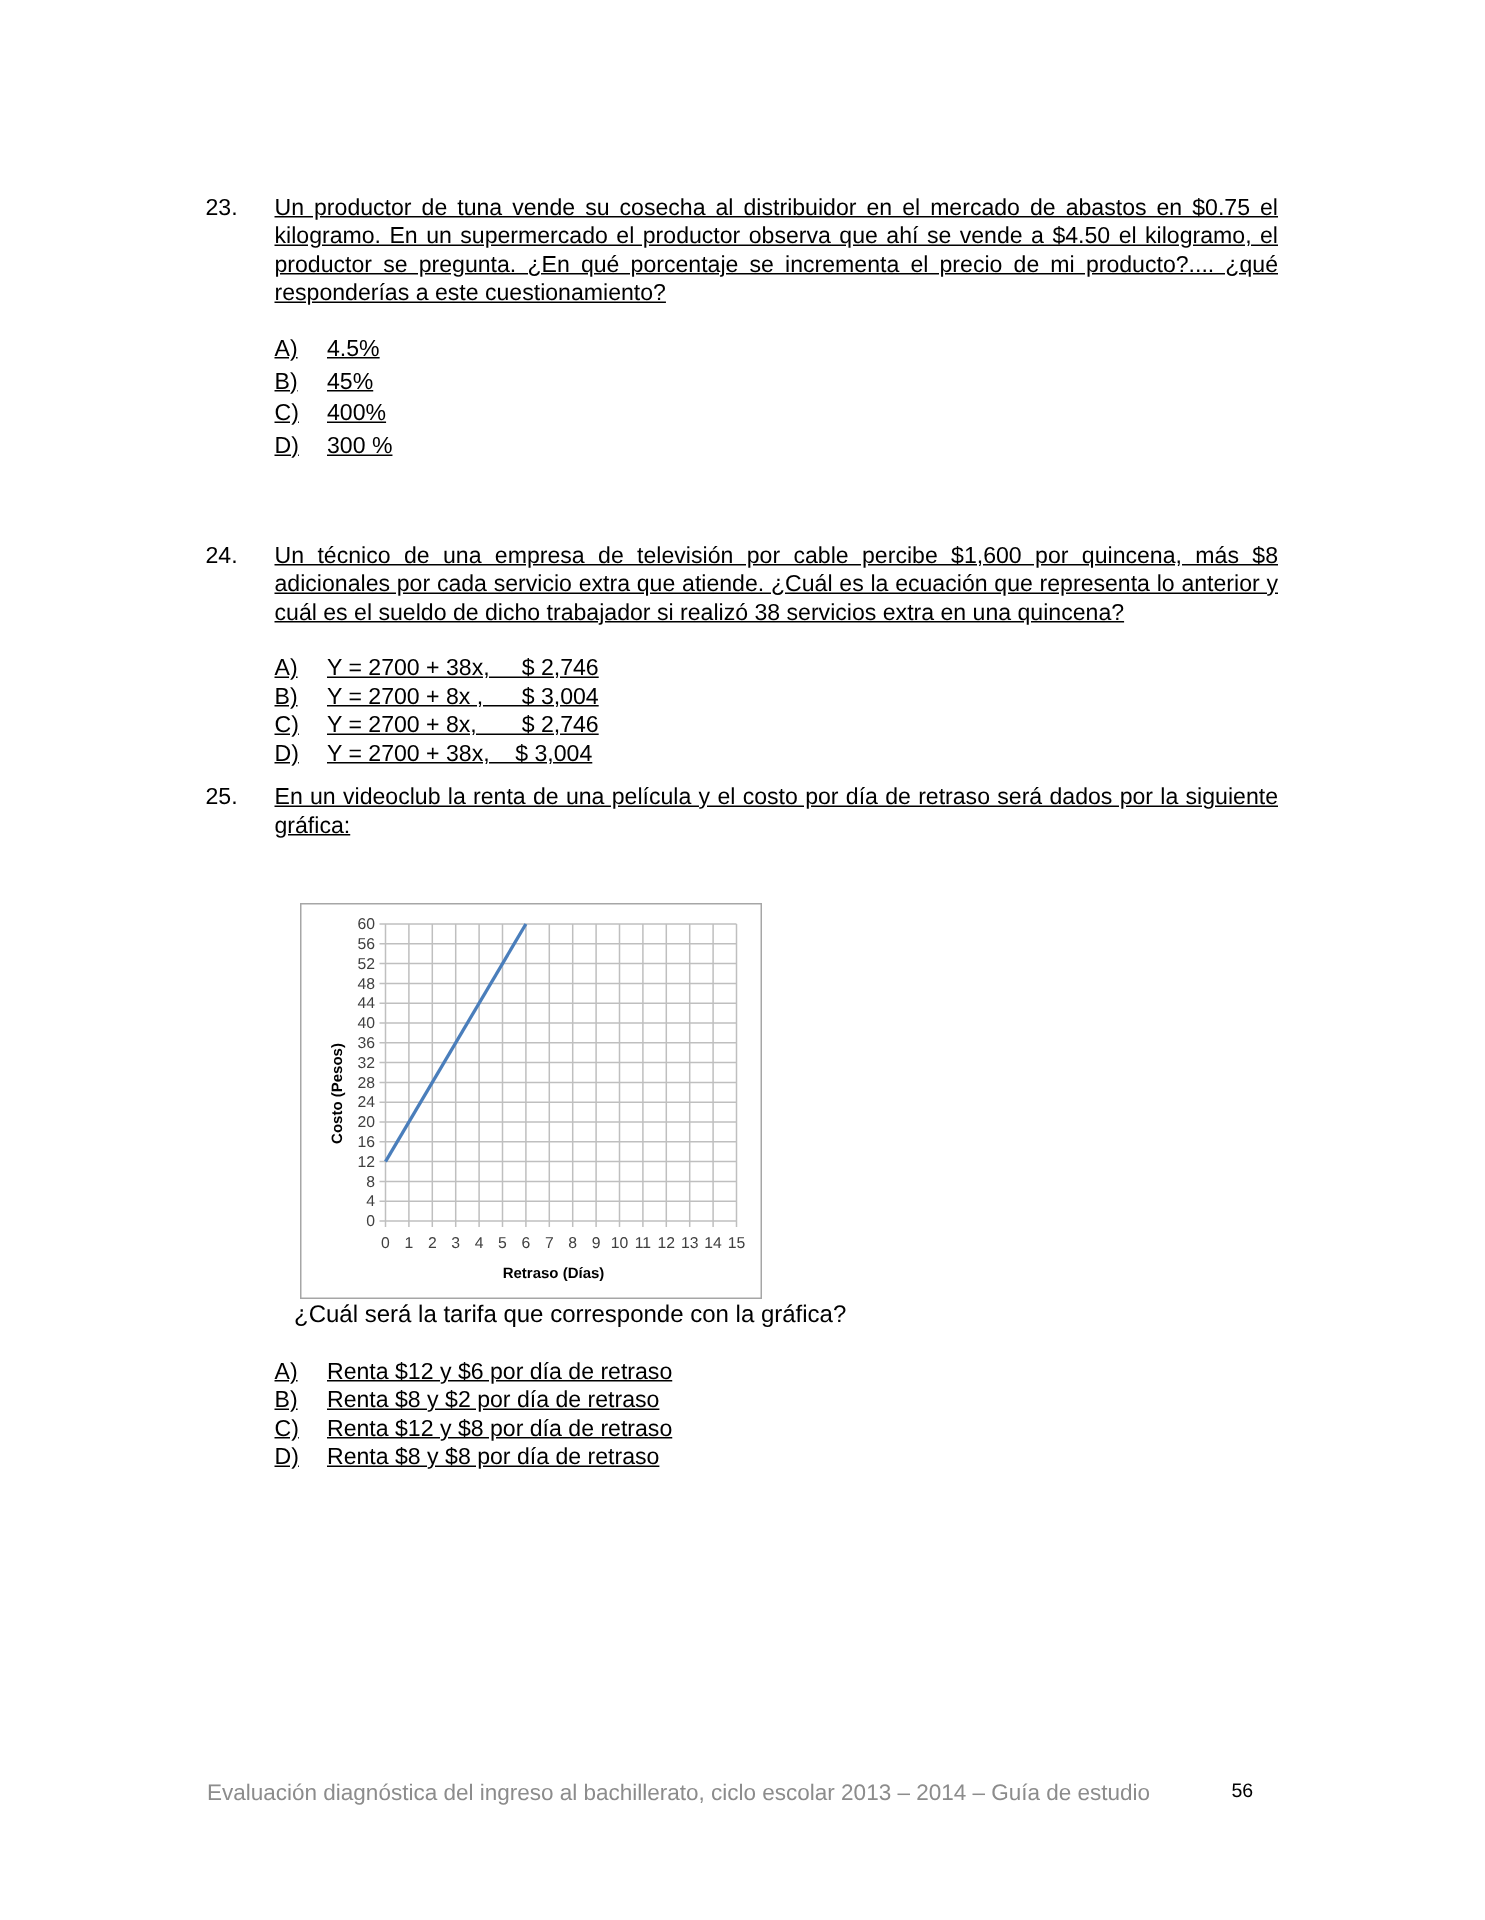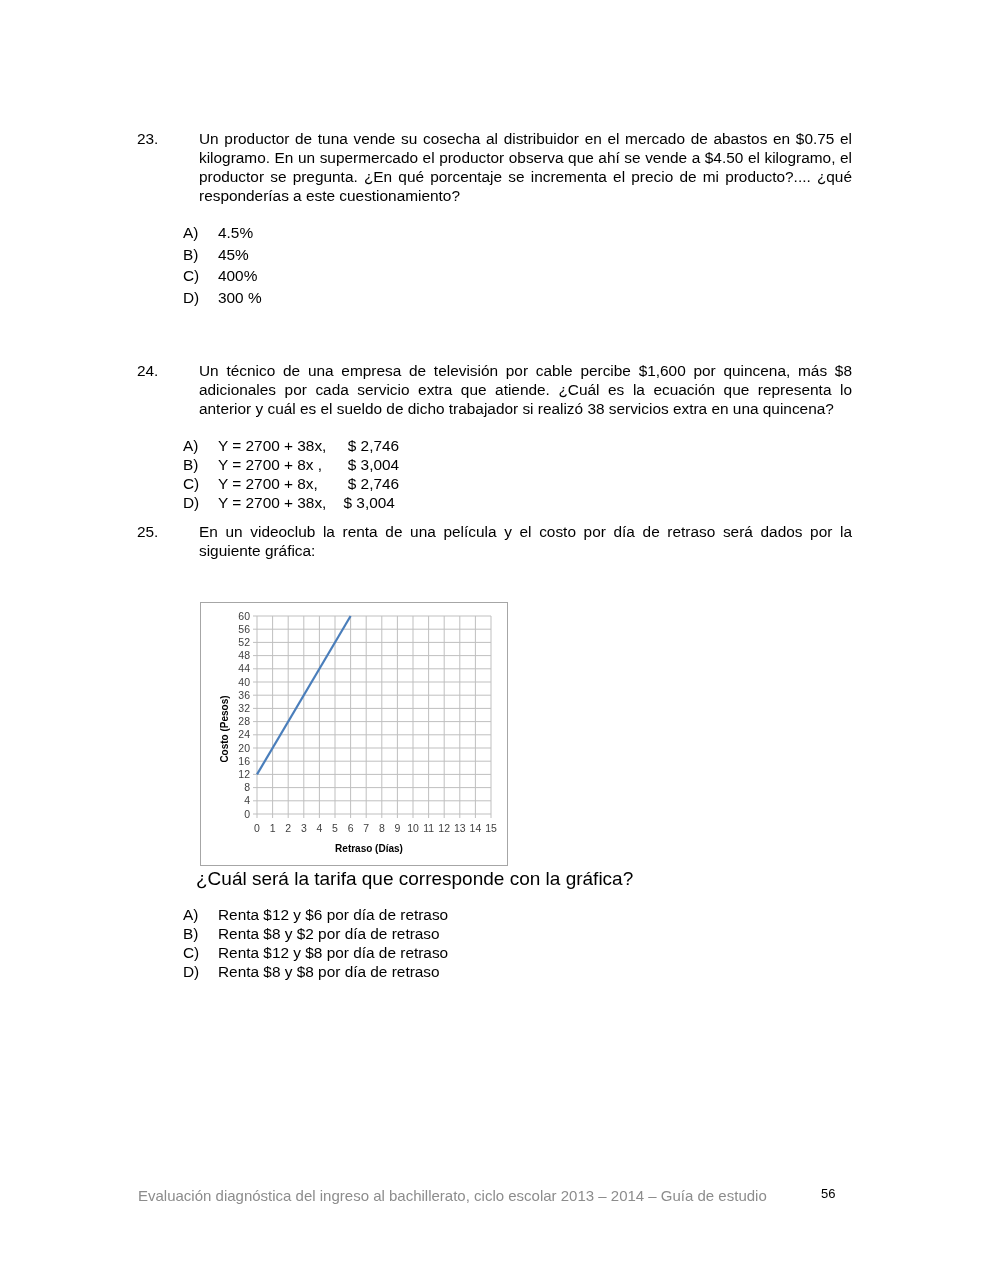--- a/index.html
+++ b/index.html
@@ -1,28 +1,28 @@
 <!DOCTYPE html>
 <html><head>
 <meta charset="utf-8">
 <style>
   html, body { margin: 0; padding: 0; background: #ffffff; }
   body { width: 990px; height: 1280px; position: relative; overflow: hidden;
          font-family: "Liberation Sans", sans-serif; color: #000; }
-  .q { position: absolute; left: 137px; width: 715px; font-size: 15.4px; line-height: 19px; }
+  .q { position: absolute; left: 137px; width: 715px; font-size: 15.4px; line-height: 19px; text-decoration: underline; }
   .q .num { position: absolute; left: 0; top: 0; }
-  .q .text { margin-left: 62px; text-align: justify; }
+  .q .text { margin-left: 46px; text-align: justify; }
   .opts { margin-left: 46px; font-size: 15.4px; }
   .opt { display: flex; height: 19px; line-height: 19px; }
   .opt .lbl { width: 35px; }
   .opt .val { white-space: pre; }
   .chart-frame { position: absolute; left: 200px; top: 602px; width: 308px; height: 264px;
                  border: 1px solid #a6a6a6; box-sizing: border-box; background: #fff; }
   .chart-frame svg { position: absolute; left: 0; top: 0; }
-  .subq { position: absolute; left: 196px; top: 868px; font-size: 19px; }
+  .subq { position: absolute; left: 196px; top: 868px; font-size: 16px; }
   .footer { position: absolute; top: 1187px; left: 138px; width: 700px; font-size: 15px; color: #8c8c8c; }
   .pagenum { position: absolute; top: 1186px; left: 821px; font-size: 13px; color: #000; }
 </style>
 </head>
 <body>
 
 <div class="q" style="top:129px;">
   <span class="num">23.</span>
   <div class="text">Un productor de tuna vende su cosecha al distribuidor en el mercado de abastos en $0.75 el kilogramo. En un supermercado el productor observa que ahí se vende a $4.50 el kilogramo, el productor se pregunta. ¿En qué porcentaje se incrementa el precio de mi producto?.... ¿qué responderías a este cuestionamiento?</div>
   <div class="opts" style="margin-top:18px;">

